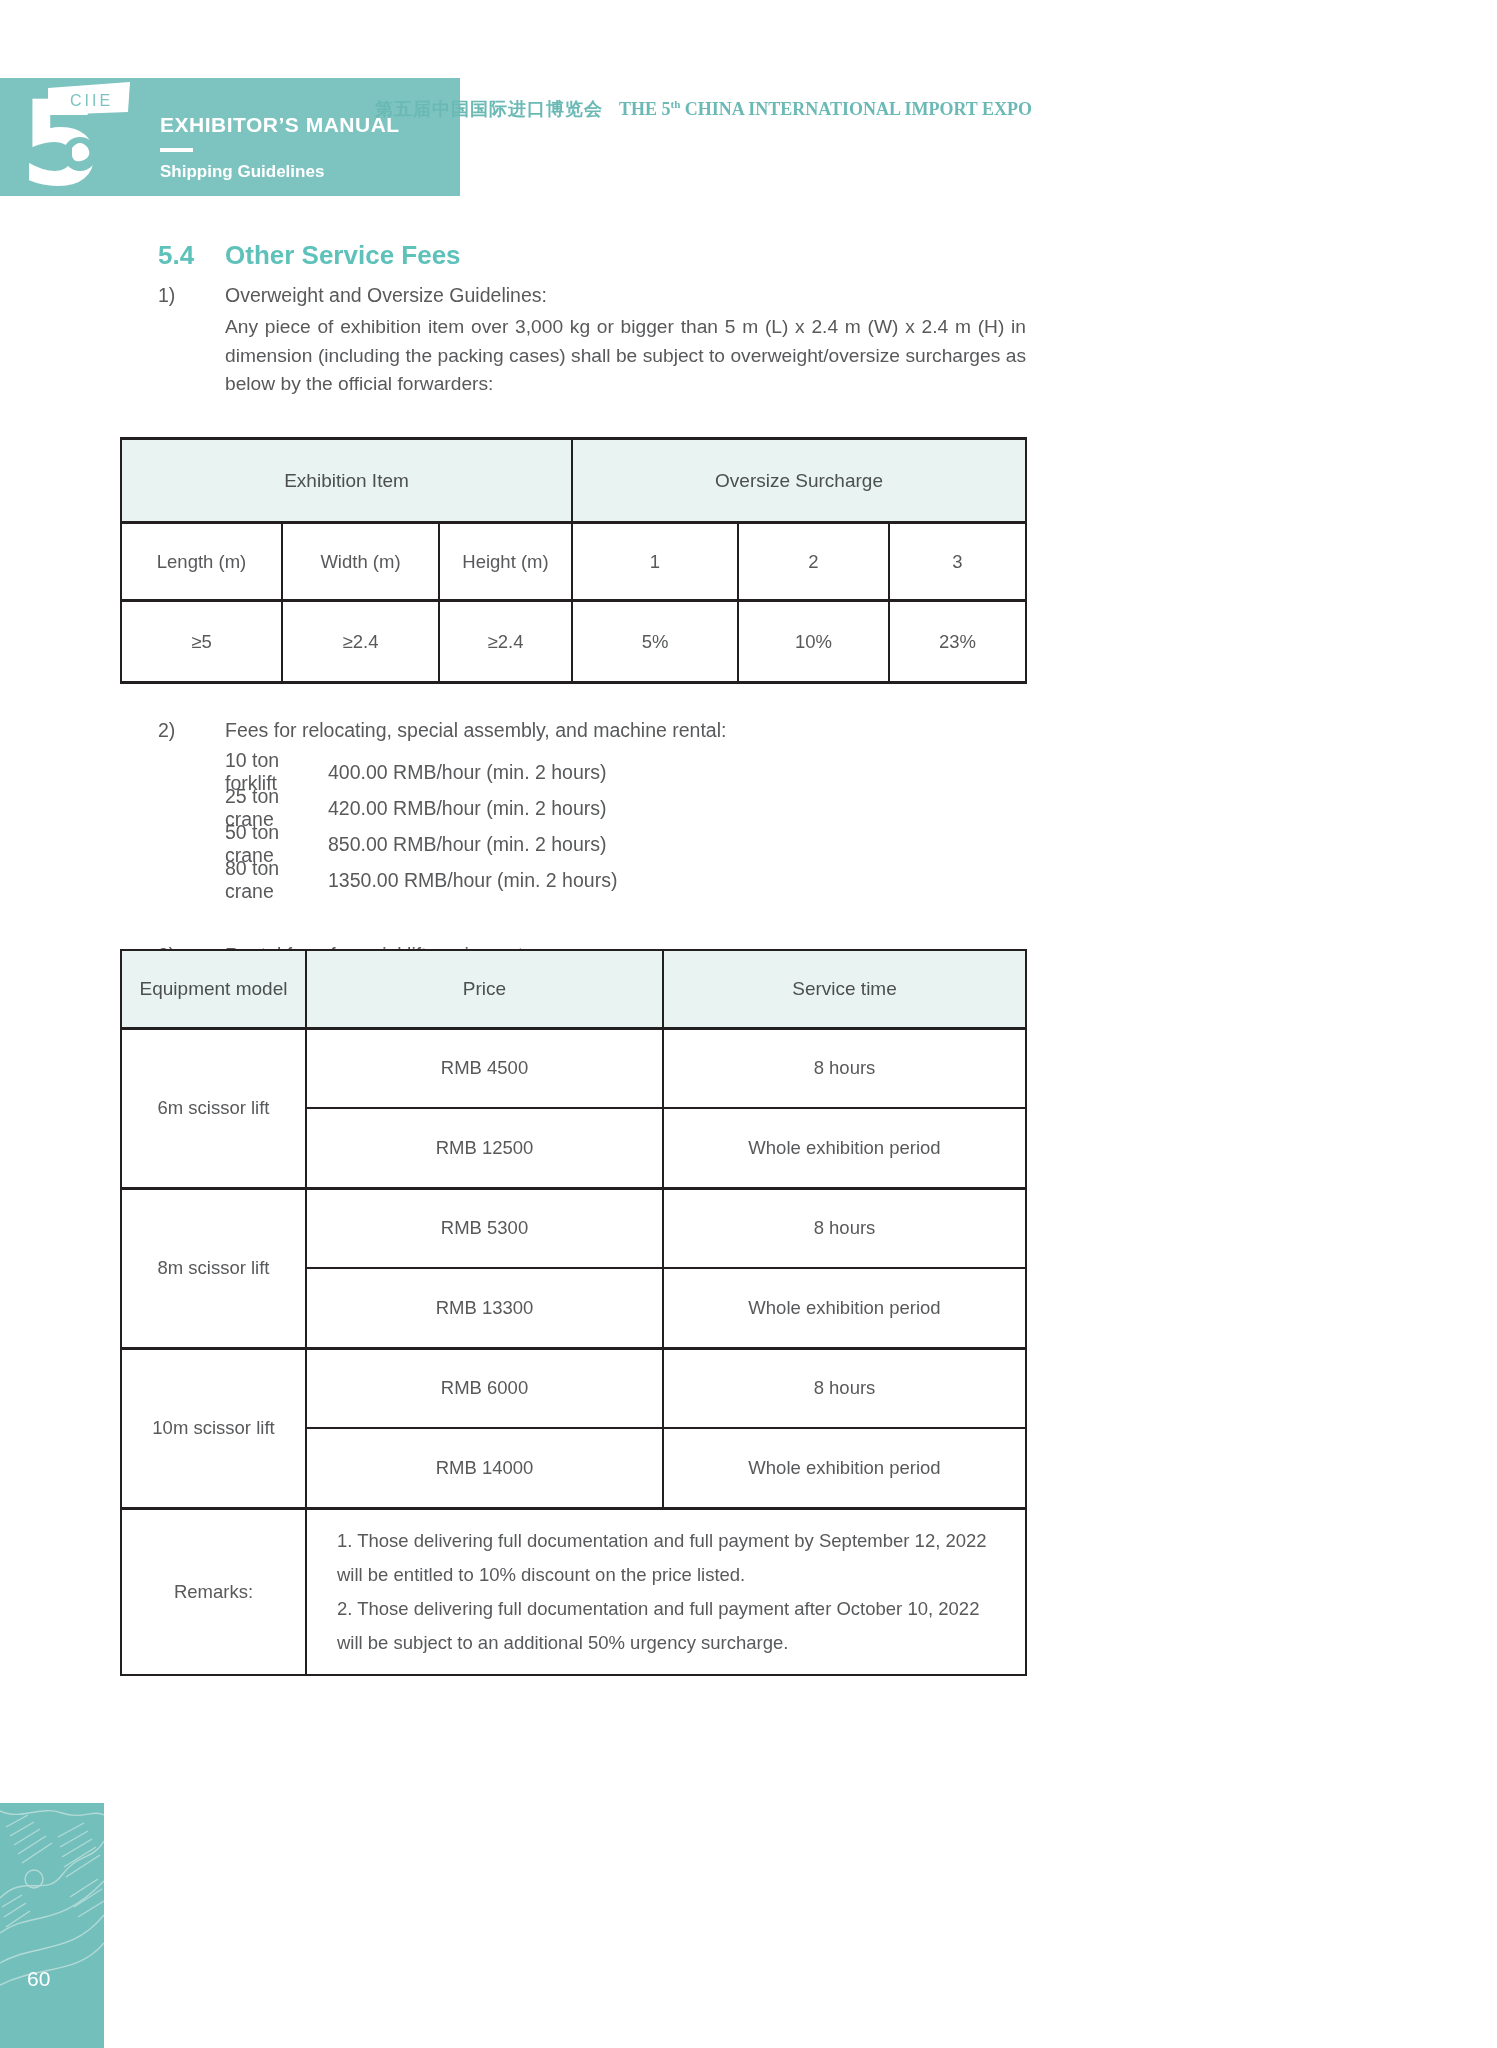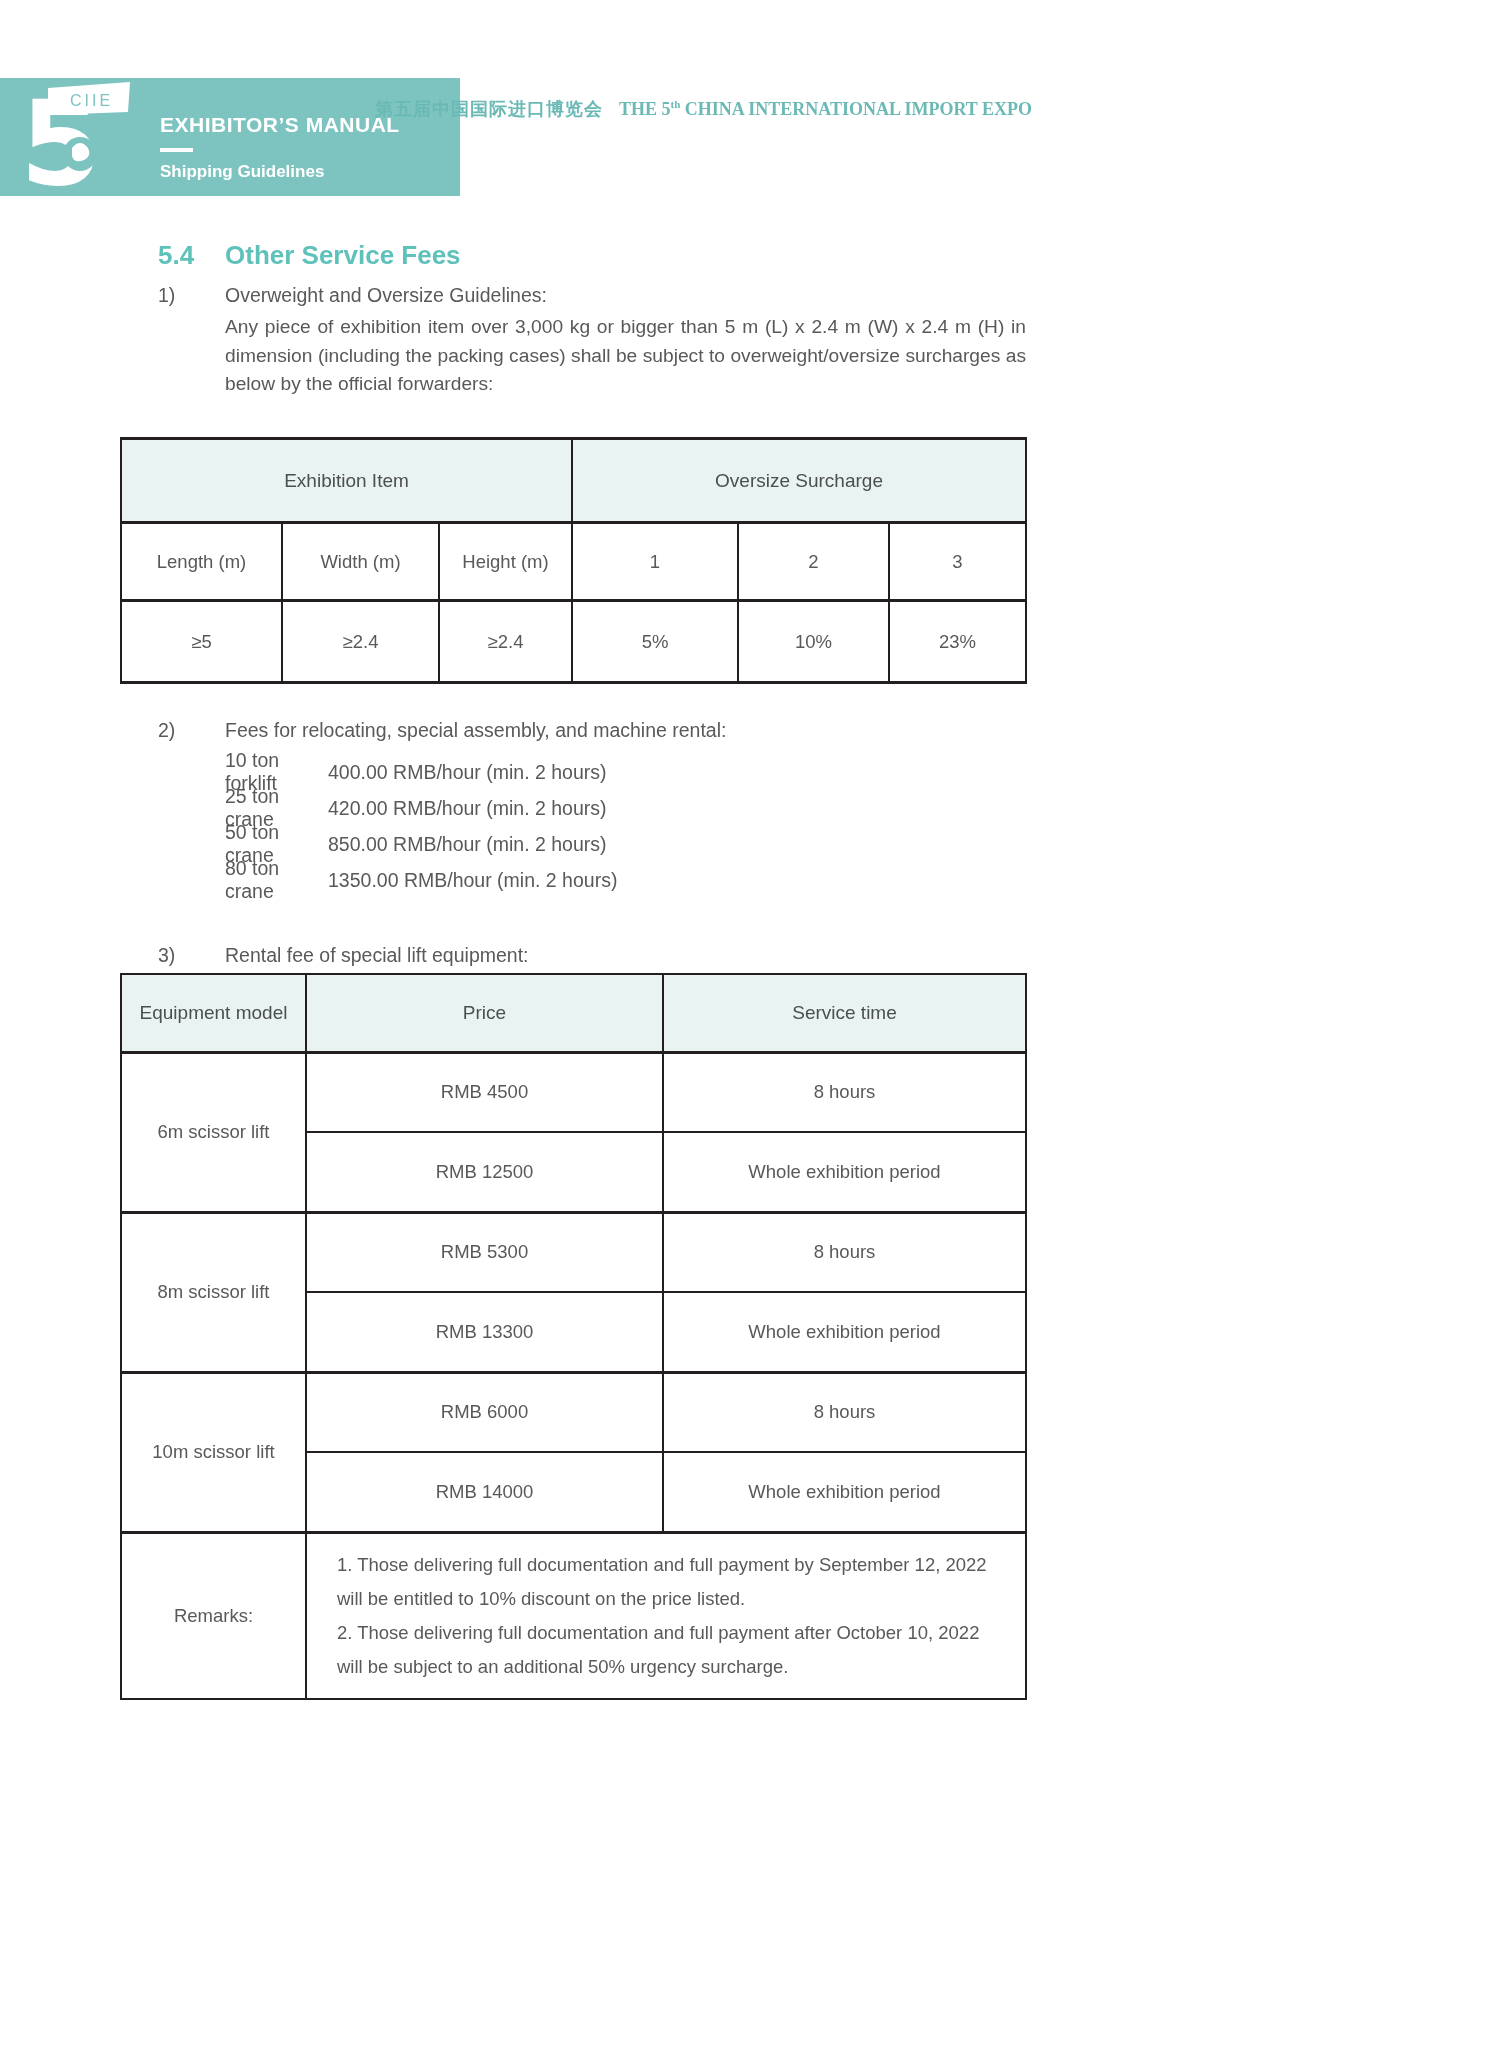--- a/index.html
+++ b/index.html
@@ -49,21 +49,21 @@
   
   table{border-collapse:collapse;table-layout:fixed;position:absolute;left:120px;width:905px;
     font-size:18.5px;color:var(--body-text);}
   th,td{border:2px solid var(--table-border);text-align:center;vertical-align:middle;padding:4px;}
   th{background:var(--table-header-bg);font-weight:normal;color:#4d4e50;font-size:19px;}
   .t1{top:437px;}
   .t1 .r-head{height:84px;}
   .t1 .r-cols{height:78px;}
   .t1 .r-vals{height:82px;}
   .t1 tr{border-top:3px solid var(--table-border);border-bottom:3px solid var(--table-border);}
-  .t2{top:973px;border-radius:31px;}
+  .t2{top:949px;border-radius:31px;}
   .t2 .r-head{height:78px;border-bottom:3px solid var(--table-border);}
   .t2 .r-sub{height:80px;}
   .t2 .group-end{border-bottom:3px solid var(--table-border);}
   .t2 .remarks-row{height:146px;}
   .t2 .remarks-body{text-align:left;padding:14px 30px;font-size:18.5px;}
   .t2 .remarks-body p{line-height:34px;}
   
   .footer-block{position:absolute;left:0;top:1803px;width:104px;height:245px;}
   .footer-block svg{display:block;}
   .page-number{position:absolute;left:27px;top:164px;color:#ffffff;font-size:21px;}
@@ -206,14 +206,32 @@
       <tr class="remarks-row">
         <td>Remarks:</td>
         <td colspan="2" class="remarks-body">
           <p>1. Those delivering full documentation and full payment by September 12, 2022 will be entitled to 10% discount on the price listed.</p>
           <p>2. Those delivering full documentation and full payment after October 10, 2022 will be subject to an additional 50% urgency surcharge.</p>
         </td>
       </tr>
     </tbody>
   </table>
 
+  <div class="footer-block">
+    <svg width="104" height="245" viewBox="0 0 104 245" aria-hidden="true">
+      <rect x="0" y="0" width="104" height="245" fill="var(--footer-teal,#72bfbb)"></rect>
+      <g stroke="var(--pattern-line,#b7dcd9)" stroke-width="1.4" fill="none" opacity="0.95">
+        <path d="M0,8 C22,18 40,2 62,10 C82,17 94,6 104,12"></path>
+        <path d="M0,95 C25,70 45,95 62,72 C78,50 92,58 104,38"></path>
+        <path d="M0,130 C30,108 58,126 104,78"></path>
+        <path d="M0,160 C35,140 72,152 104,112"></path>
+        <path d="M0,182 C40,162 78,172 104,140"></path>
+        <path d="M6,24 L28,12 M10,33 L34,19 M14,42 L40,26 M18,51 L46,33 M22,60 L52,40"></path>
+        <path d="M58,34 L84,20 M60,44 L88,28 M62,54 L92,36 M64,64 L96,44 M66,74 L100,52"></path>
+        <path d="M2,104 L22,92 M4,114 L26,100 M6,124 L30,108"></path>
+        <path d="M70,94 L98,76 M74,104 L102,86 M78,114 L104,98"></path>
+        <circle cx="34" cy="76" r="9"></circle>
+      </g>
+    </svg>
+    <span class="page-number">60</span>
+  </div>
 
 </div>
 
 </body></html>

